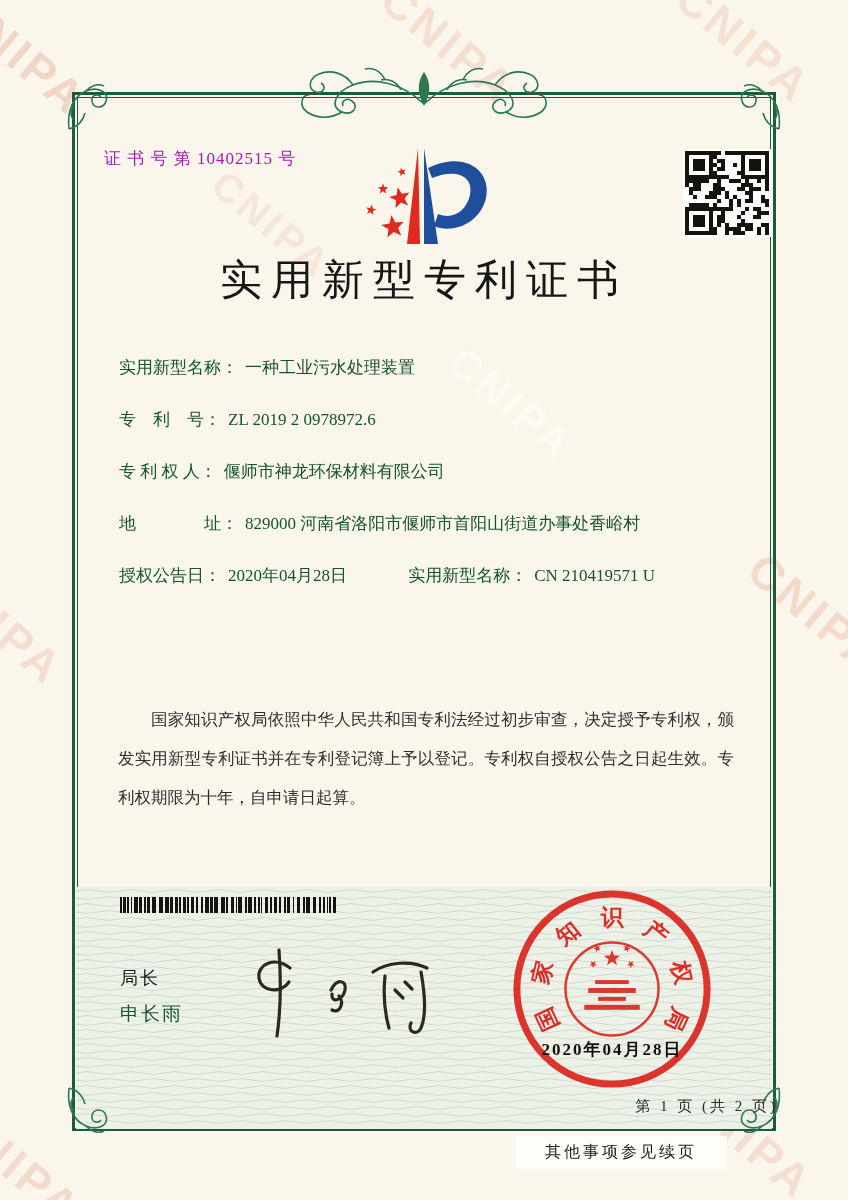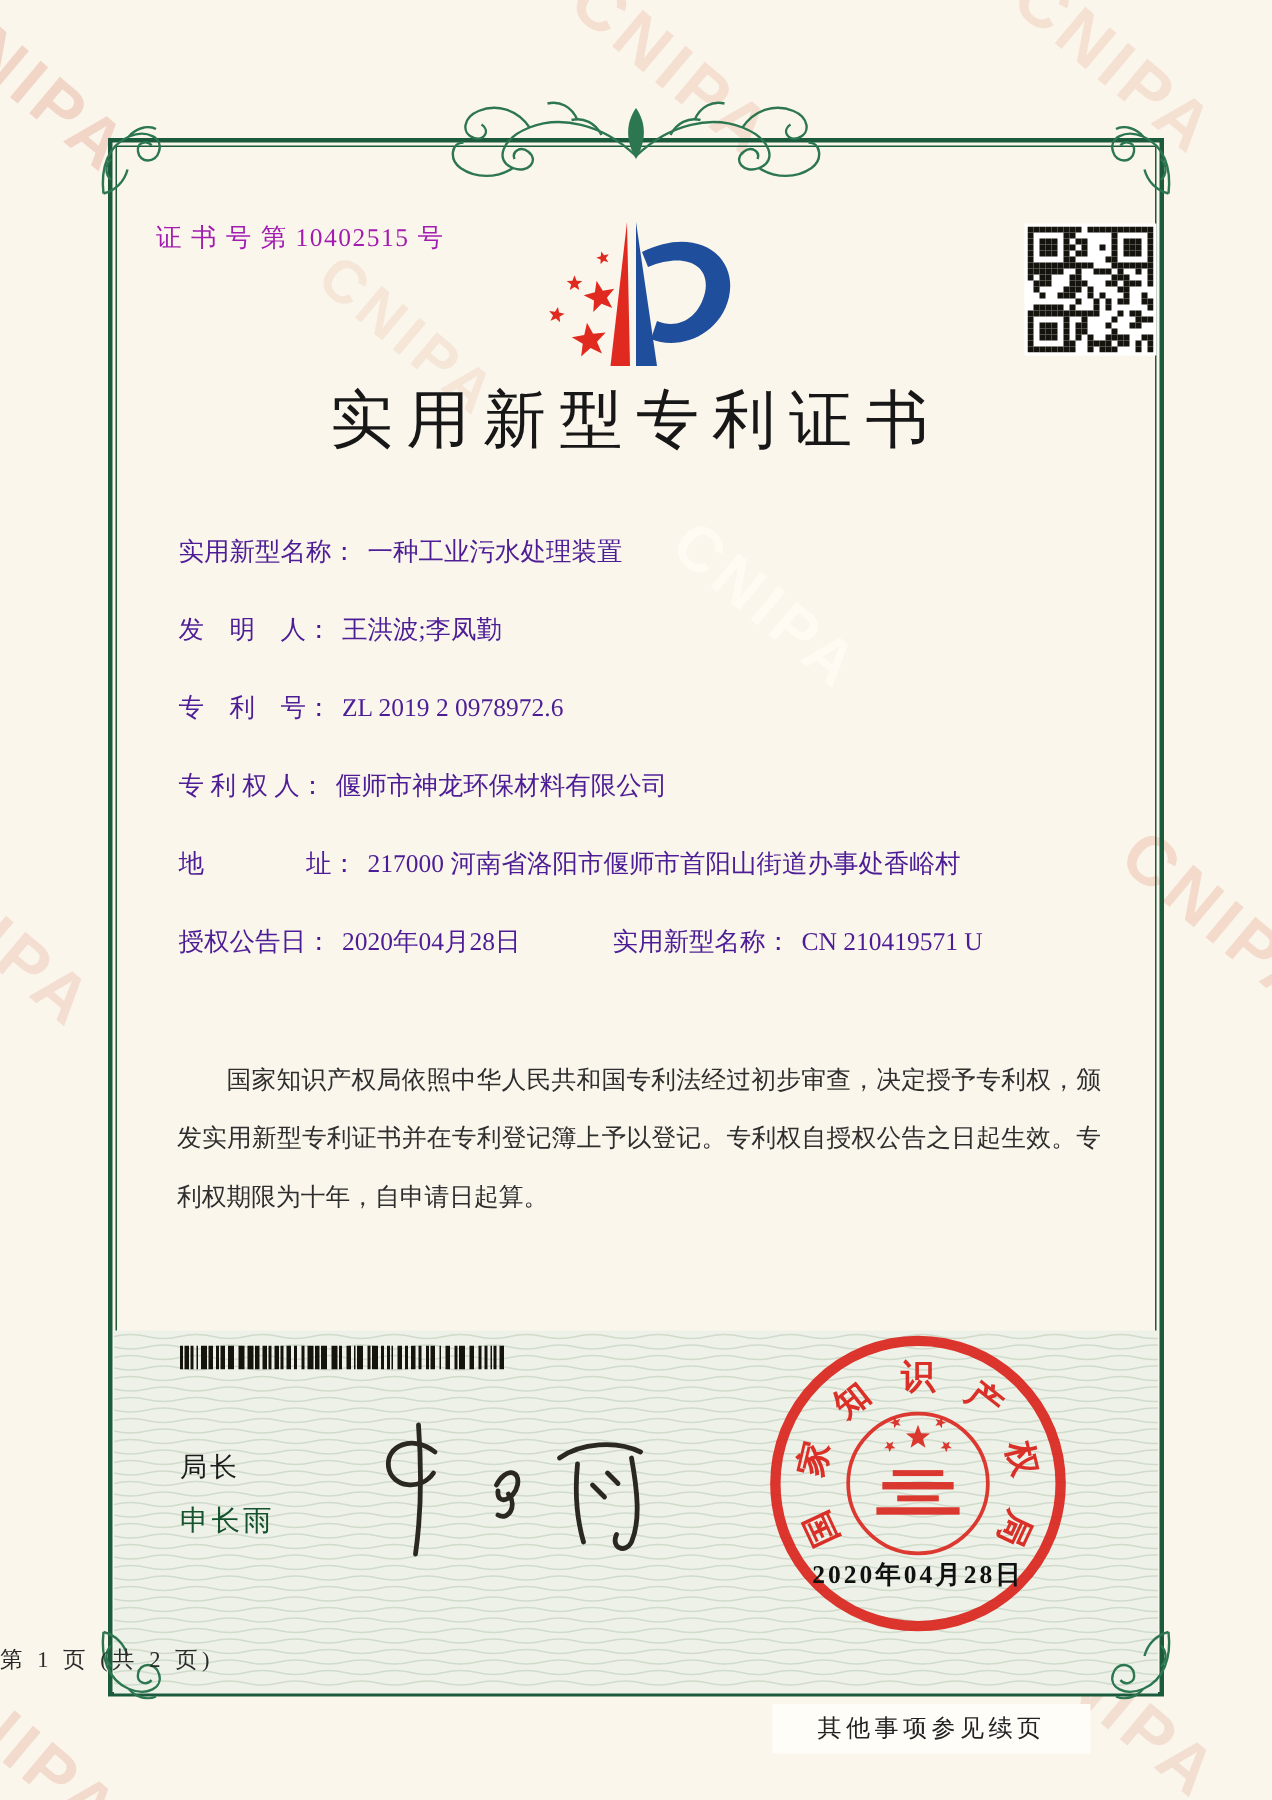--- a/index.html
+++ b/index.html
@@ -14,36 +14,36 @@
   .orn{position:absolute;}
   .top-fl{left:289px;top:64px;}
   .c-tl{left:64px;top:84px;} .c-tr{left:734px;top:84px;}
   .c-bl{left:64px;top:1083px;} .c-br{left:734px;top:1083px;}
   .cert-no{position:absolute;left:104px;top:147px;font-size:17px;letter-spacing:1px;color:#a21caf;}
   .logo{position:absolute;left:352px;top:140px;}
   .qr{position:absolute;left:683px;top:149px;width:88px;height:88px;background:#fff;
       padding:2px;box-sizing:border-box;}
   .title{position:absolute;top:252px;left:0;width:100%;text-align:center;font-size:42px;
       font-weight:400;letter-spacing:9px;color:#171717;}
-  .fields{position:absolute;left:119px;top:356px;width:624px;font-size:17px;color:#4c1d95;}
+  .fields{position:absolute;left:119px;top:356px;width:624px;font-size:17px;color:#14532d;}
   .frow{margin-bottom:29px;line-height:23px;white-space:nowrap;}
   .fval{margin-left:7px;}
   .grant-gap{margin-left:57px;}
   .paras{position:absolute;left:118px;top:700px;width:616px;font-size:16.5px;line-height:39px;
       color:#2e2e2e;text-align:justify;}
   .paras p{margin:0 0 1px;text-indent:2em;}
   .waves{position:absolute;left:76px;top:887px;width:696px;height:242px;background:#eef1e8;}
   .barcode{position:absolute;left:120px;top:897px;}
   .signer-title{position:absolute;left:120px;top:966px;font-size:18px;letter-spacing:2px;color:#1c1c1c;}
   .signer-name{position:absolute;left:120px;top:1001px;font-size:19px;letter-spacing:2px;color:#14532d;}
   .sig{position:absolute;left:235px;top:938px;}
   .seal{position:absolute;left:508px;top:885px;}
   .seal-date{position:absolute;left:508px;top:1038px;width:208px;text-align:center;font-size:17px;
       letter-spacing:2px;color:#101010;font-weight:600;}
-  .page-info{position:absolute;left:0;top:1097px;width:778px;text-align:left;font-size:15px;
+  .page-info{position:absolute;left:0;top:1097px;width:778px;text-align:right;font-size:15px;
       letter-spacing:3px;color:#2a2a2a;}
   .cont{position:absolute;left:0;top:1136px;width:727px;text-align:right;}
   .cont span{display:inline-block;background:#fefdf8;padding:6px 30px;font-size:16px;
       letter-spacing:3px;color:#222;}
   .seal-chars text{font-family:"Liberation Serif","DejaVu Serif",serif;}
 </style>
 </head>
 <body>
 
 <svg width="0" height="0" style="position:absolute">
@@ -391,30 +391,27 @@
     </svg>
   </div>
 
   <div class="title">实用新型专利证书</div>
 
   <div class="fields">
     <div class="frow">
       <span>实用新型名称：</span><span class="fval">一种工业污水处理装置</span>
     </div>
     <div class="frow">
-      <span>发　明　人：</span><span class="fval">王洪波;李凤勤</span>
-    </div>
-    <div class="frow">
       <span>专　利　号：</span><span class="fval">ZL 2019 2 0978972.6</span>
     </div>
     <div class="frow">
       <span>专 利 权 人：</span><span class="fval">偃师市神龙环保材料有限公司</span>
     </div>
     <div class="frow">
-      <span>地　　　　址：</span><span class="fval">217000 河南省洛阳市偃师市首阳山街道办事处香峪村</span>
+      <span>地　　　　址：</span><span class="fval">829000 河南省洛阳市偃师市首阳山街道办事处香峪村</span>
     </div>
     <div class="frow">
       <span>授权公告日：</span><span class="fval">2020年04月28日</span>
       <span class="grant-gap">实用新型名称：</span><span class="fval">CN 210419571 U</span>
     </div>
   </div>
 
   <div class="paras">
     <p>国家知识产权局依照中华人民共和国专利法经过初步审查，决定授予专利权，颁发实用新型专利证书并在专利登记簿上予以登记。专利权自授权公告之日起生效。专利权期限为十年，自申请日起算。</p>
   </div>

